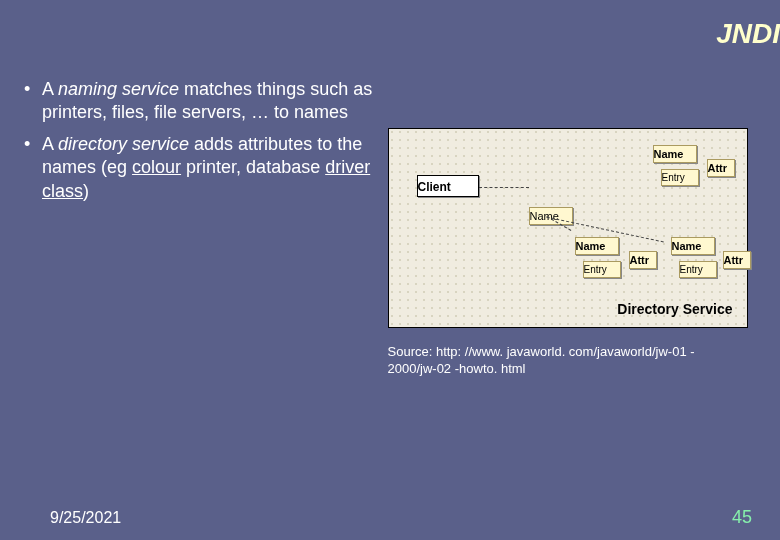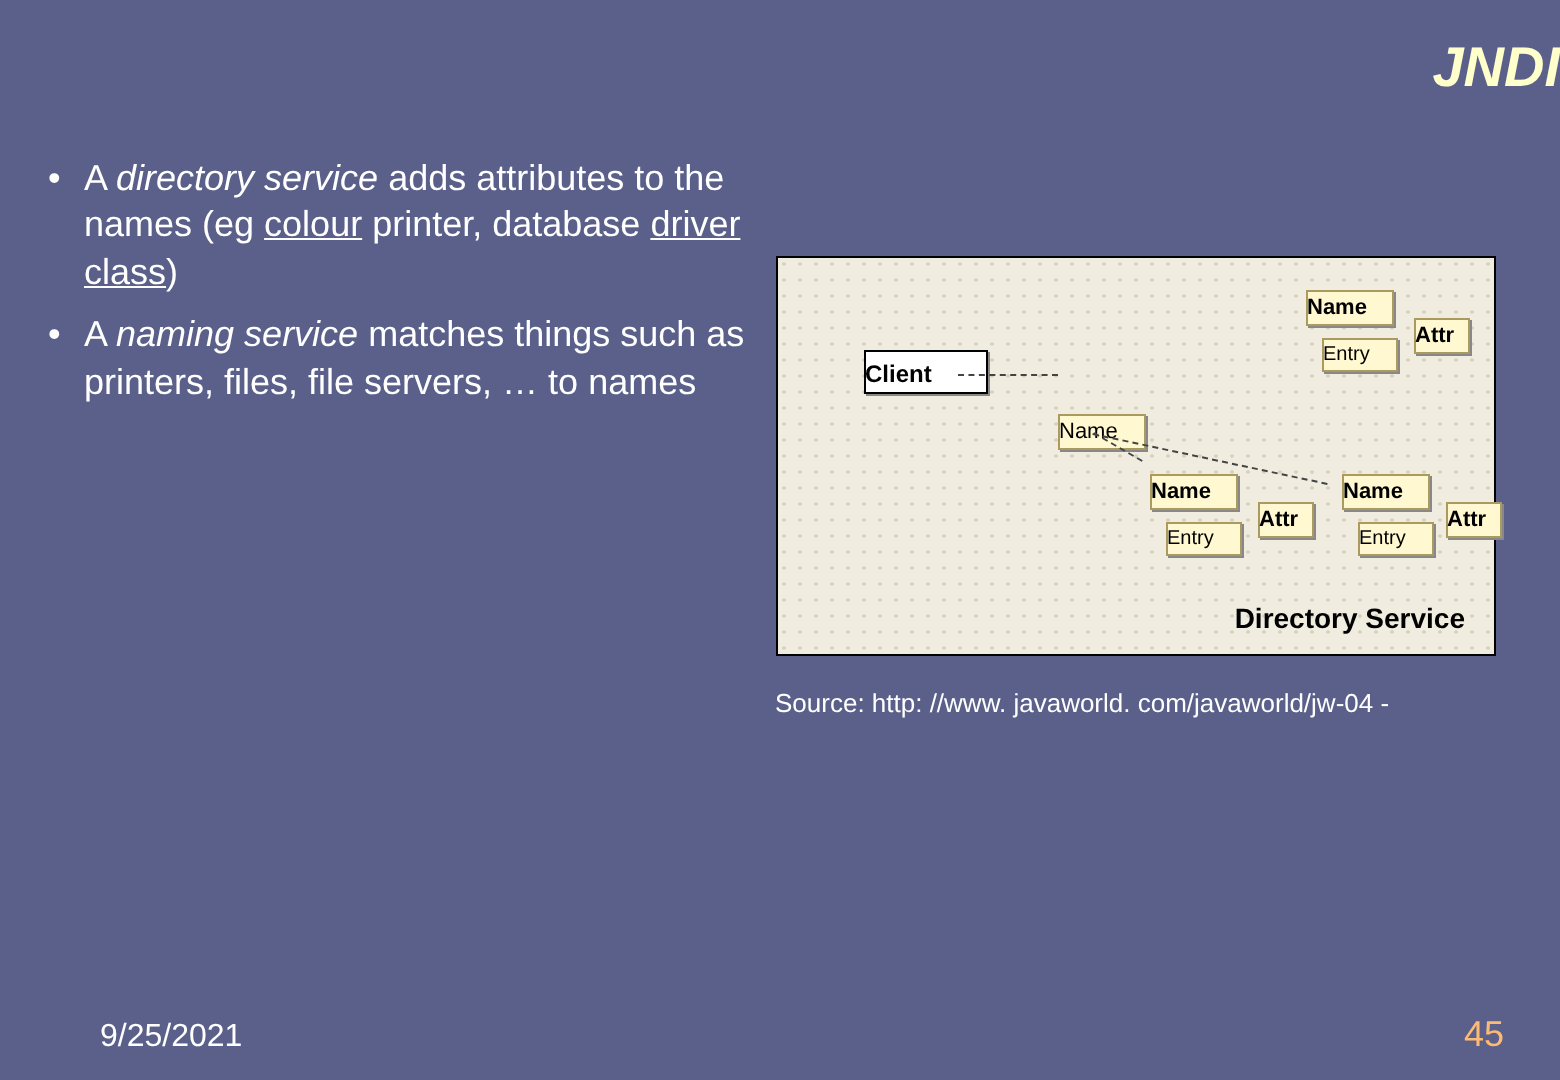--- a/index.html
+++ b/index.html
@@ -62,21 +62,21 @@
     position: absolute;
     background: #fff8d0;
     border: 1px solid #aa9a60;
     font-size: 11px;
     font-weight: bold;
     text-align: left;
     padding: 2px 0;
     box-shadow: 1px 1px 0 #888;
   }
   .client {
-    left: 43px; top: 46px; width: 62px; height: 22px;
+    left: 28px; top: 46px; width: 62px; height: 22px;
     background: #fff; border: 1px solid #000; font-size: 12px;
     line-height: 18px;
   }
   .name1 { left: 264px; top: 16px; width: 44px; }
   .entry1 { left: 272px; top: 40px; width: 38px; font-weight: normal; font-size: 10px; }
   .attr1 { left: 318px; top: 30px; width: 28px; }
   .nameMid { left: 140px; top: 78px; width: 44px; font-weight: normal; }
   .name2 { left: 186px; top: 108px; width: 44px; }
   .entry2 { left: 194px; top: 132px; width: 38px; font-weight: normal; font-size: 10px; }
   .attr2 { left: 240px; top: 122px; width: 28px; }
@@ -108,35 +108,35 @@
     bottom: 12px;
     left: 0;
     width: 100%;
     display: flex;
     justify-content: space-between;
     align-items: baseline;
     padding: 0 28px 0 50px;
   }
   .footer-date { color: #fff; font-size: 16px; }
   .footer-center { color: #fff; font-size: 10px; position: absolute; left: 50%; transform: translateX(-50%); }
-  .footer-page { color: #fdba74; font-size: 18px; }
+  .footer-page { color: #86efac; font-size: 18px; }
 </style>
 </head>
 <body>
 
 <h1 class="slide-title">JNDI</h1>
 
 <div class="content-row">
   <div class="bullets">
     <ul>
       <li>
-        <span>A </span><span class="italic-term">directory service</span><span> adds attributes to the names (eg </span><span class="underline">colour</span><span> printer, database </span><span class="underline">driver class</span><span>)</span>
+        <span>A </span><span class="italic-term">naming service</span><span> matches things such as printers, files, file servers, … to names</span>
       </li>
       <li>
-        <span>A </span><span class="italic-term">naming service</span><span> matches things such as printers, files, file servers, … to names</span>
+        <span>A </span><span class="italic-term">directory service</span><span> adds attributes to the names (eg </span><span class="underline">colour</span><span> printer, database </span><span class="underline">driver class</span><span>)</span>
       </li>
     </ul>
   </div>
 
   <div class="diagram-col">
     <div class="diagram">
       <div class="node client">Client</div>
 
       <div class="node name1">Name</div>
       <div class="node entry1">Entry</div>
@@ -153,21 +153,22 @@
       <div class="node attr3">Attr</div>
 
       <div class="connector" style="left:90px; top:58px; width:50px;"></div>
       <div class="connector" style="left:156px; top:94px; width:28px; transform:rotate(30deg);"></div>
       <div class="connector" style="left:156px; top:100px; width:120px; transform:rotate(12deg);"></div>
 
       <div class="svc-label">Directory Service</div>
     </div>
 
     <div class="source">
-      <span>Source: http: //www. javaworld. com/javaworld/jw-04 -</span><br>
+      <span>Source: http: //www. javaworld. com/javaworld/jw-01 -</span><br>
+      <span>2000/jw-02 -howto. html</span>
     </div>
   </div>
 </div>
 
 <div class="footer">
   <span class="footer-date">9/25/2021</span>
   <span class="footer-page">45</span>
 </div>
 
 </body></html>

